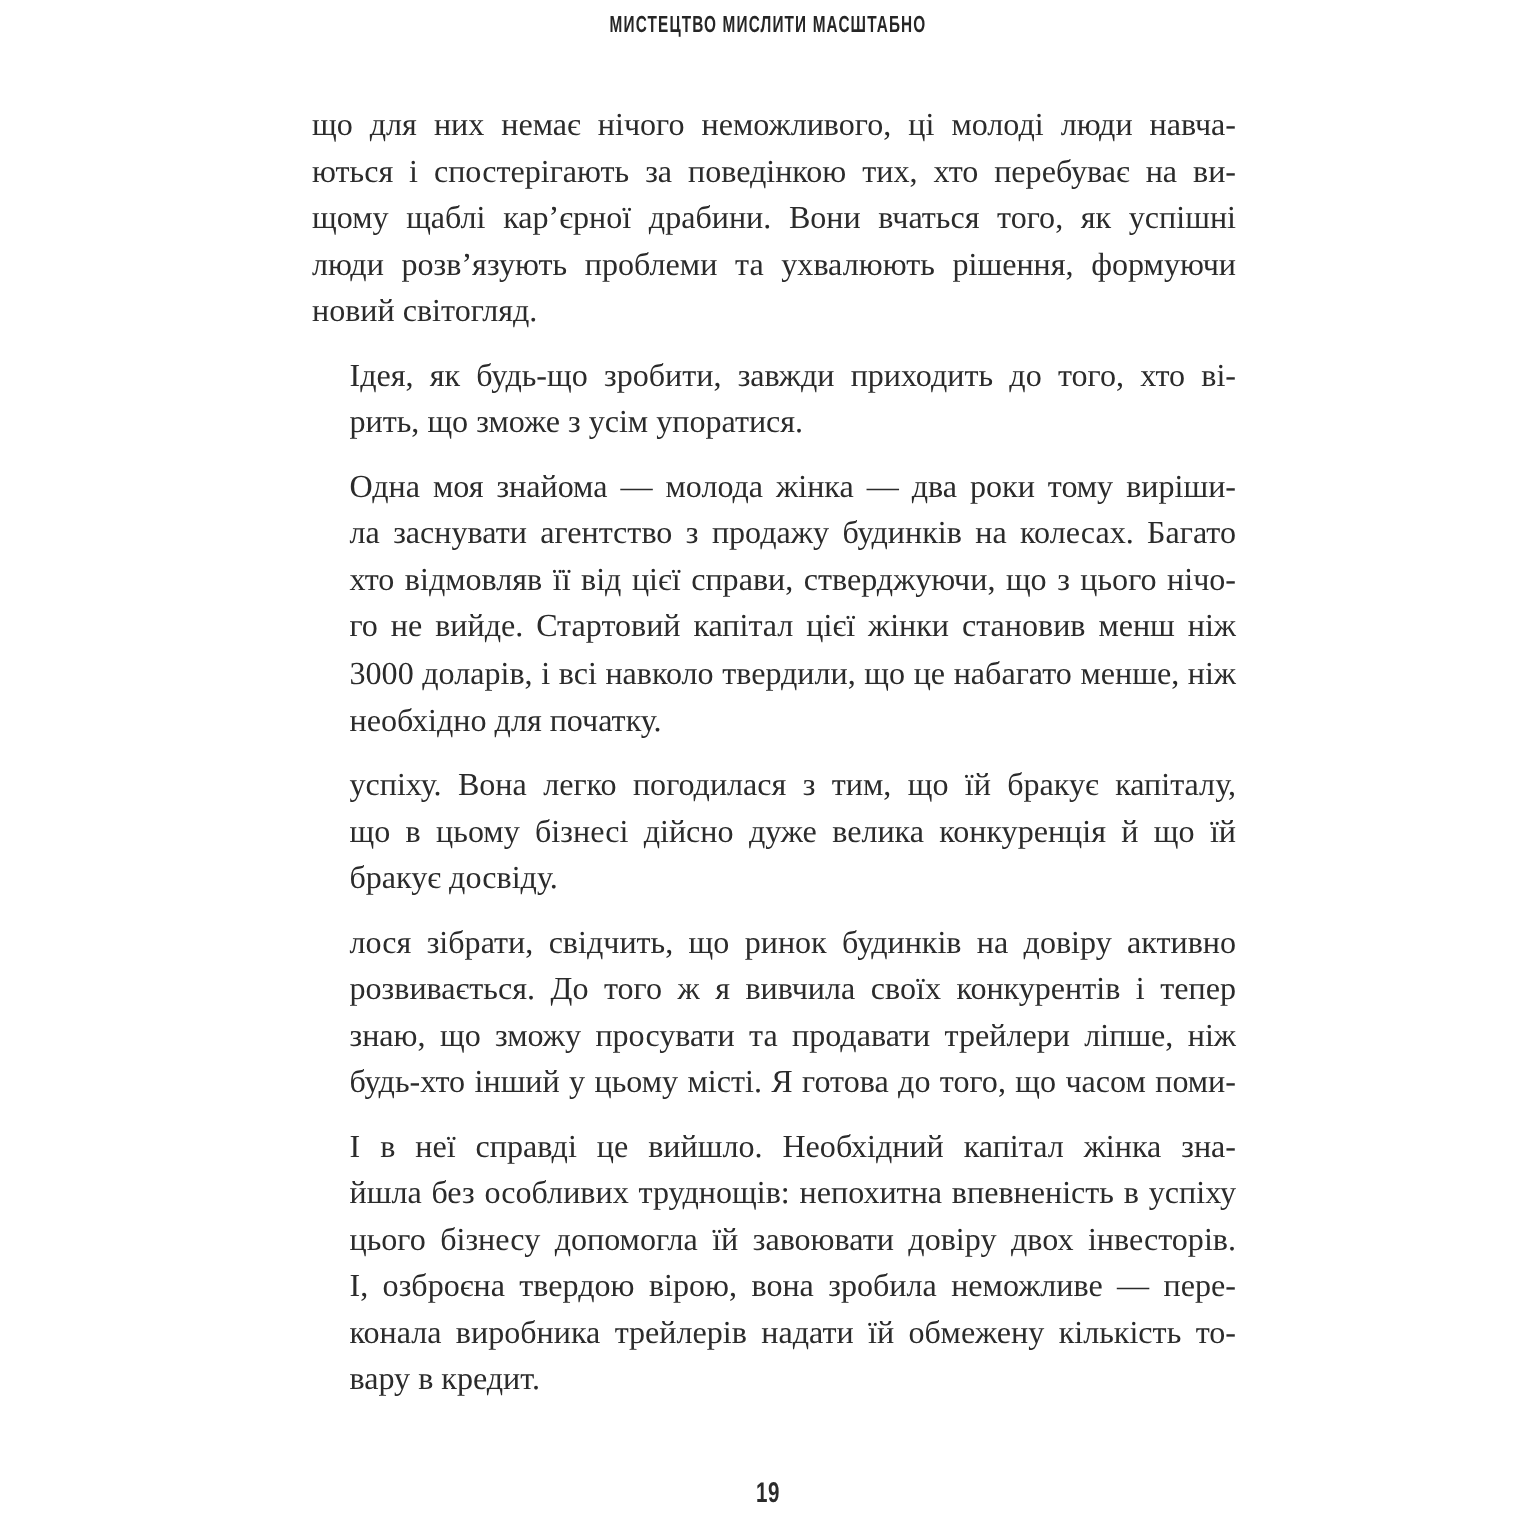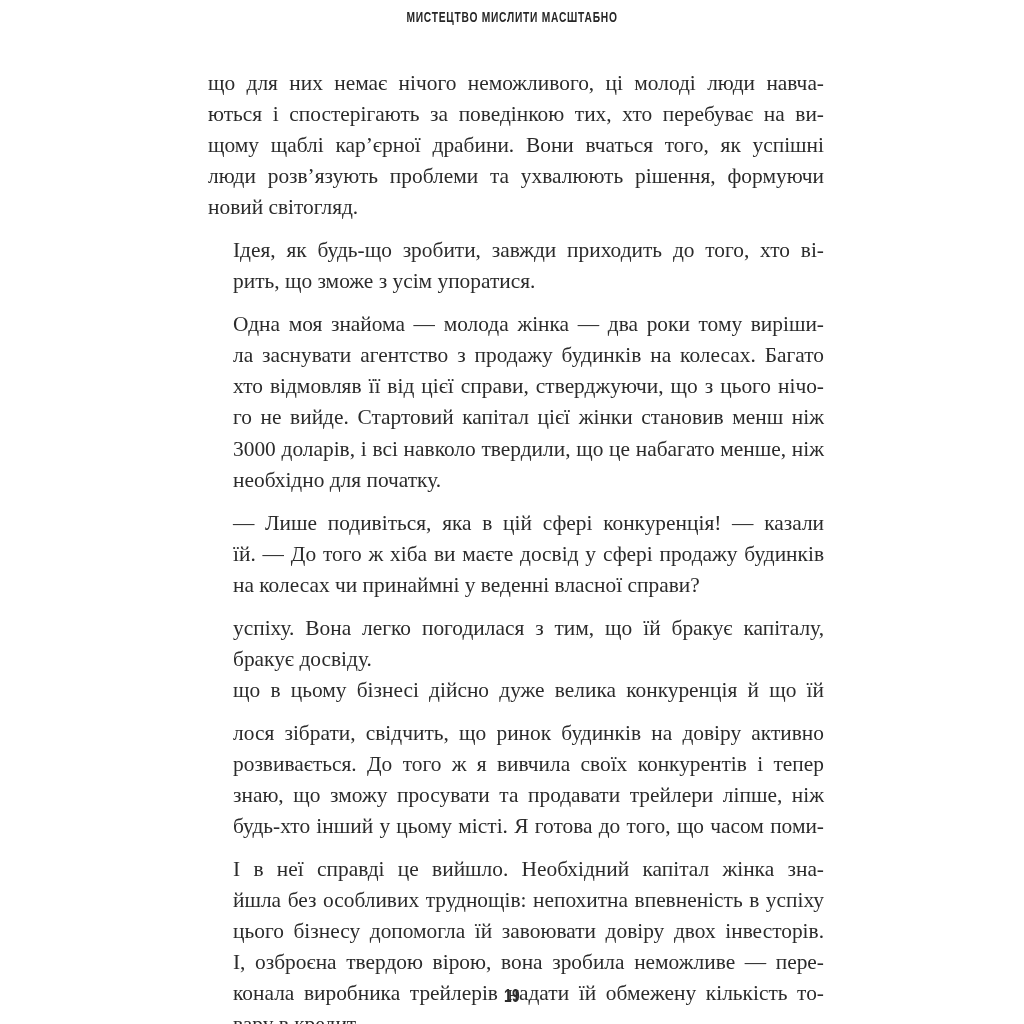--- a/index.html
+++ b/index.html
@@ -126,28 +126,23 @@
       </p>
       <p class="para">
         <span class="line j indent">Одна моя знайома — молода жінка — два роки тому виріши-</span>
         <span class="line j">ла заснувати агентство з продажу будинків на колесах. Багато</span>
         <span class="line j">хто відмовляв її від цієї справи, стверджуючи, що з цього нічо-</span>
         <span class="line j">го не вийде. Стартовий капітал цієї жінки становив менш ніж</span>
         <span class="line j">3000 доларів, і всі навколо твердили, що це набагато менше, ніж</span>
         <span class="line last">необхідно для початку.</span>
       </p>
       <p class="para">
-        <span class="line j indent">— Лише подивіться, яка в цій сфері конкуренція! — казали</span>
-        <span class="line j">їй. — До того ж хіба ви маєте досвід у сфері продажу будинків</span>
-        <span class="line last">на колесах чи принаймні у веденні власної справи?</span>
-      </p>
-      <p class="para">
         <span class="line j">успіху. Вона легко погодилася з тим, що їй бракує капіталу,</span>
+        <span class="line j">що в цьому бізнесі дійсно дуже велика конкуренція й що їй</span>
         <span class="line last">бракує досвіду.</span>
-        <span class="line j">що в цьому бізнесі дійсно дуже велика конкуренція й що їй</span>
       </p>
       <p class="para">
         <span class="line j">лося зібрати, свідчить, що ринок будинків на довіру активно</span>
         <span class="line j">розвивається. До того ж я вивчила своїх конкурентів і тепер</span>
         <span class="line j">знаю, що зможу просувати та продавати трейлери ліпше, ніж</span>
         <span class="line j">будь-хто інший у цьому місті. Я готова до того, що часом поми-</span>
       </p>
       <p class="para">
         <span class="line j indent">І в неї справді це вийшло. Необхідний капітал жінка зна-</span>
         <span class="line j">йшла без особливих труднощів: непохитна впевненість в успіху</span>

